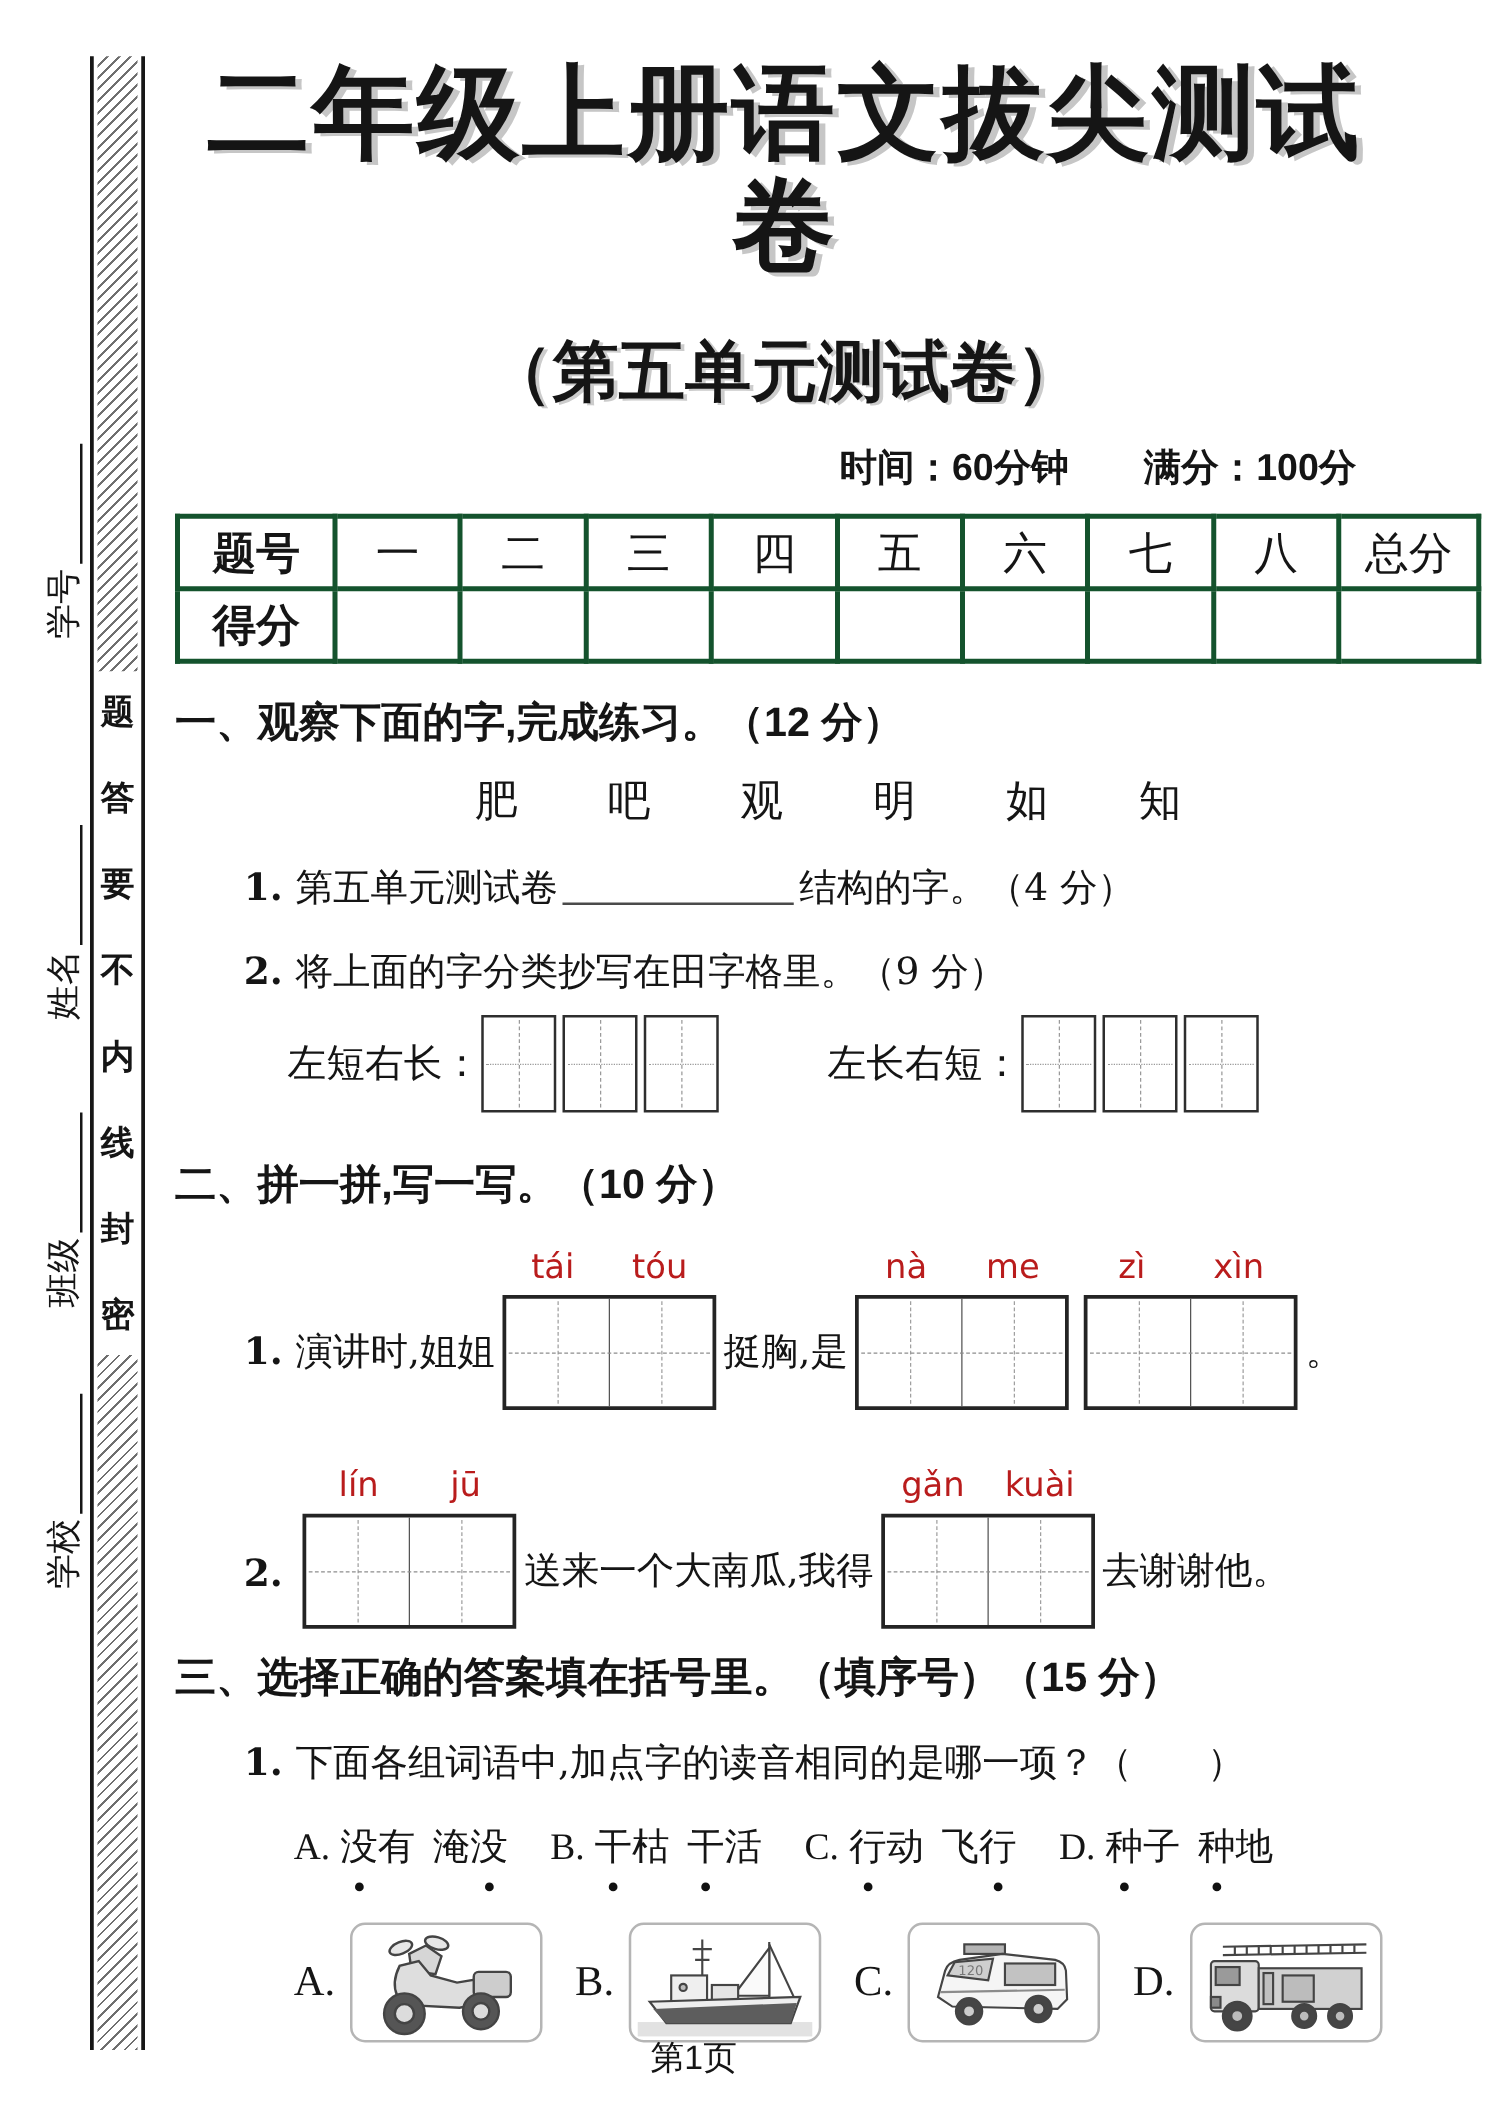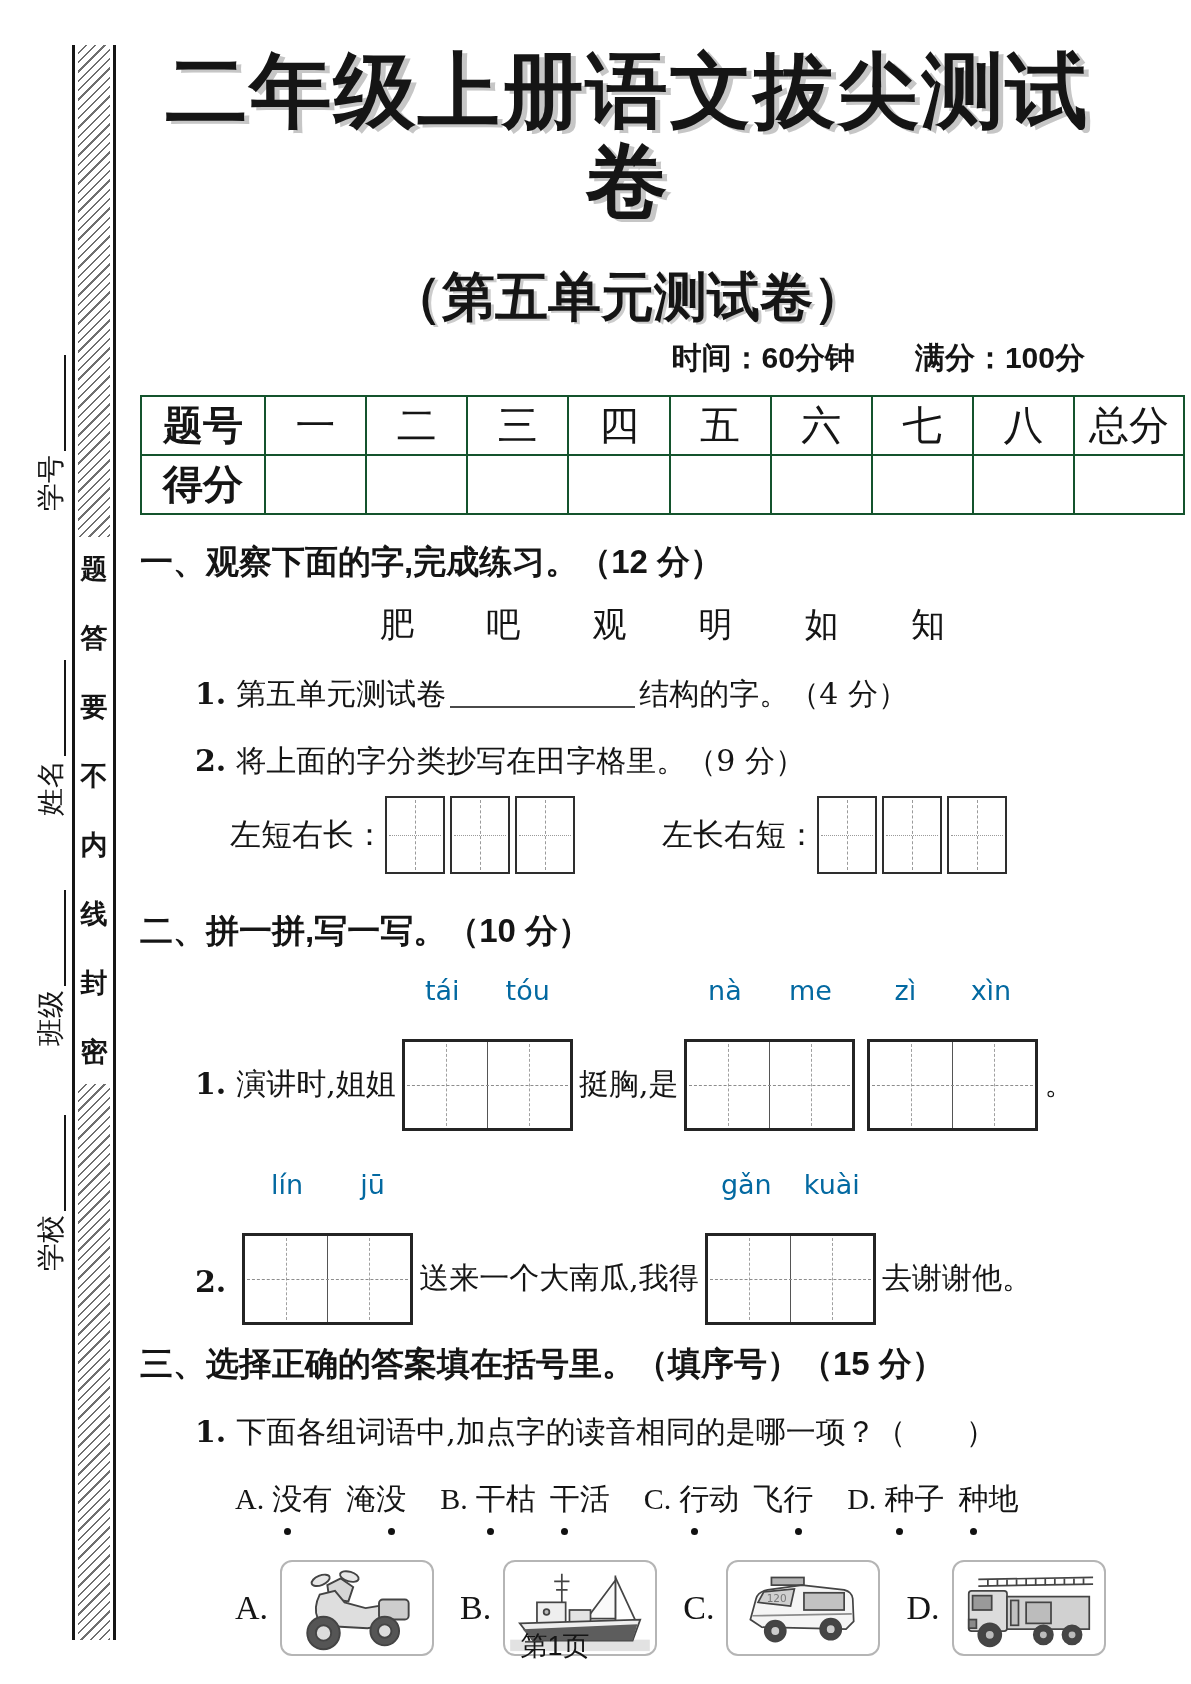--- a/index.html
+++ b/index.html
@@ -16,24 +16,24 @@
              padding:14px 0;font-size:27px;font-weight:600;font-family:"DejaVu Serif",serif;}
   .side-label{position:absolute;left:-44px;width:190px;transform:rotate(-90deg);
               font-size:28px;font-family:"DejaVu Serif",serif;white-space:nowrap;}
   .lblank{display:inline-block;width:96px;border-bottom:2.5px solid #161616;height:1em;vertical-align:-6px;margin-left:4px;}
   
   .content{position:absolute;left:140px;top:0;width:1045px;}
   .title{margin-top:46px;text-align:center;padding-right:70px;font-size:82px;font-weight:900;
          letter-spacing:2px;line-height:1.1;text-shadow:5px 3px 0 #c6c6c6;}
   .subtitle{margin-top:36px;text-align:center;padding-right:70px;font-size:53px;font-weight:800;
             text-shadow:3px 2px 0 #cccccc;}
-  .info{margin-top:4px;text-align:right;padding-right:100px;font-size:30px;font-weight:600;}
+  .info{margin-top:20px;text-align:right;padding-right:100px;font-size:30px;font-weight:600;}
   
   table.score{margin-top:16px;border-collapse:collapse;width:100%;table-layout:fixed;}
-  table.score td{border:2px solid #14532d;height:52px;text-align:center;font-size:40px;
+  table.score td{border:4px solid #14532d;height:52px;text-align:center;font-size:35px;
                  font-family:"DejaVu Serif",serif;}
   td.corner{width:120px;font-weight:600;}
   td.total{width:106px;}
   
   .sec{font-size:33px;font-weight:800;line-height:1.3;}
   .s1h{margin-top:26px;}
   .kai{font-family:"DejaVu Serif",serif;font-weight:400;}
   .qnum{font-weight:700;font-family:"DejaVu Serif",serif;margin-right:10px;}
   .qline{margin-top:26px;padding-left:55px;font-size:30px;}
   .char-row{margin-top:18px;margin-left:240px;width:565px;display:flex;justify-content:space-between;
@@ -43,22 +43,22 @@
   .boxrow{margin-top:14px;padding-left:90px;display:flex;align-items:center;font-size:31px;}
   .tian{width:56px;height:74px;border:2.5px solid #2e2e2e;position:relative;background:#fff;margin-right:5px;}
   .tian::before{content:"";position:absolute;left:50%;top:2px;bottom:2px;border-left:1.5px dashed #9a9a9a;}
   .tian::after{content:"";position:absolute;top:50%;left:2px;right:2px;border-top:1.5px dotted #9a9a9a;}
   .boxgap{width:82px;}
   .s2h{margin-top:36px;}
   
   .pgrow{display:flex;align-items:flex-end;padding-left:55px;font-size:30px;}
   .pgrow .txt{margin-bottom:26px;white-space:nowrap;}
   .pg{display:inline-flex;flex-direction:column;margin:0 6px;}
-  .py{display:flex;height:44px;align-items:flex-start;justify-content:space-around;
-      font-size:27px;color:#0369a1;padding-bottom:20px;font-family:"DejaVu Sans",sans-serif;}
+  .py{display:flex;height:44px;align-items:center;justify-content:space-around;
+      font-size:27px;color:#b91c1c;padding-bottom:1px;font-family:"DejaVu Sans",sans-serif;}
   .g2{display:flex;border:3px solid #242424;position:relative;background:#fff;}
   .g2 .cell{width:82px;height:86px;position:relative;}
   .g2 .cell + .cell{border-left:1.5px solid #555;}
   .g2 .cell::before{content:"";position:absolute;left:50%;top:2px;bottom:2px;border-left:1.5px dashed #a0a0a0;}
   .g2::after{content:"";position:absolute;left:2px;right:2px;top:50%;border-top:1.5px dashed #8d8d8d;}
   .row1{margin-top:22px;}
   .row2{margin-top:38px;}
   .s3h{margin-top:18px;}
   
   .optrow{margin-top:26px;padding-left:95px;font-size:30px;font-family:"DejaVu Serif",serif;

